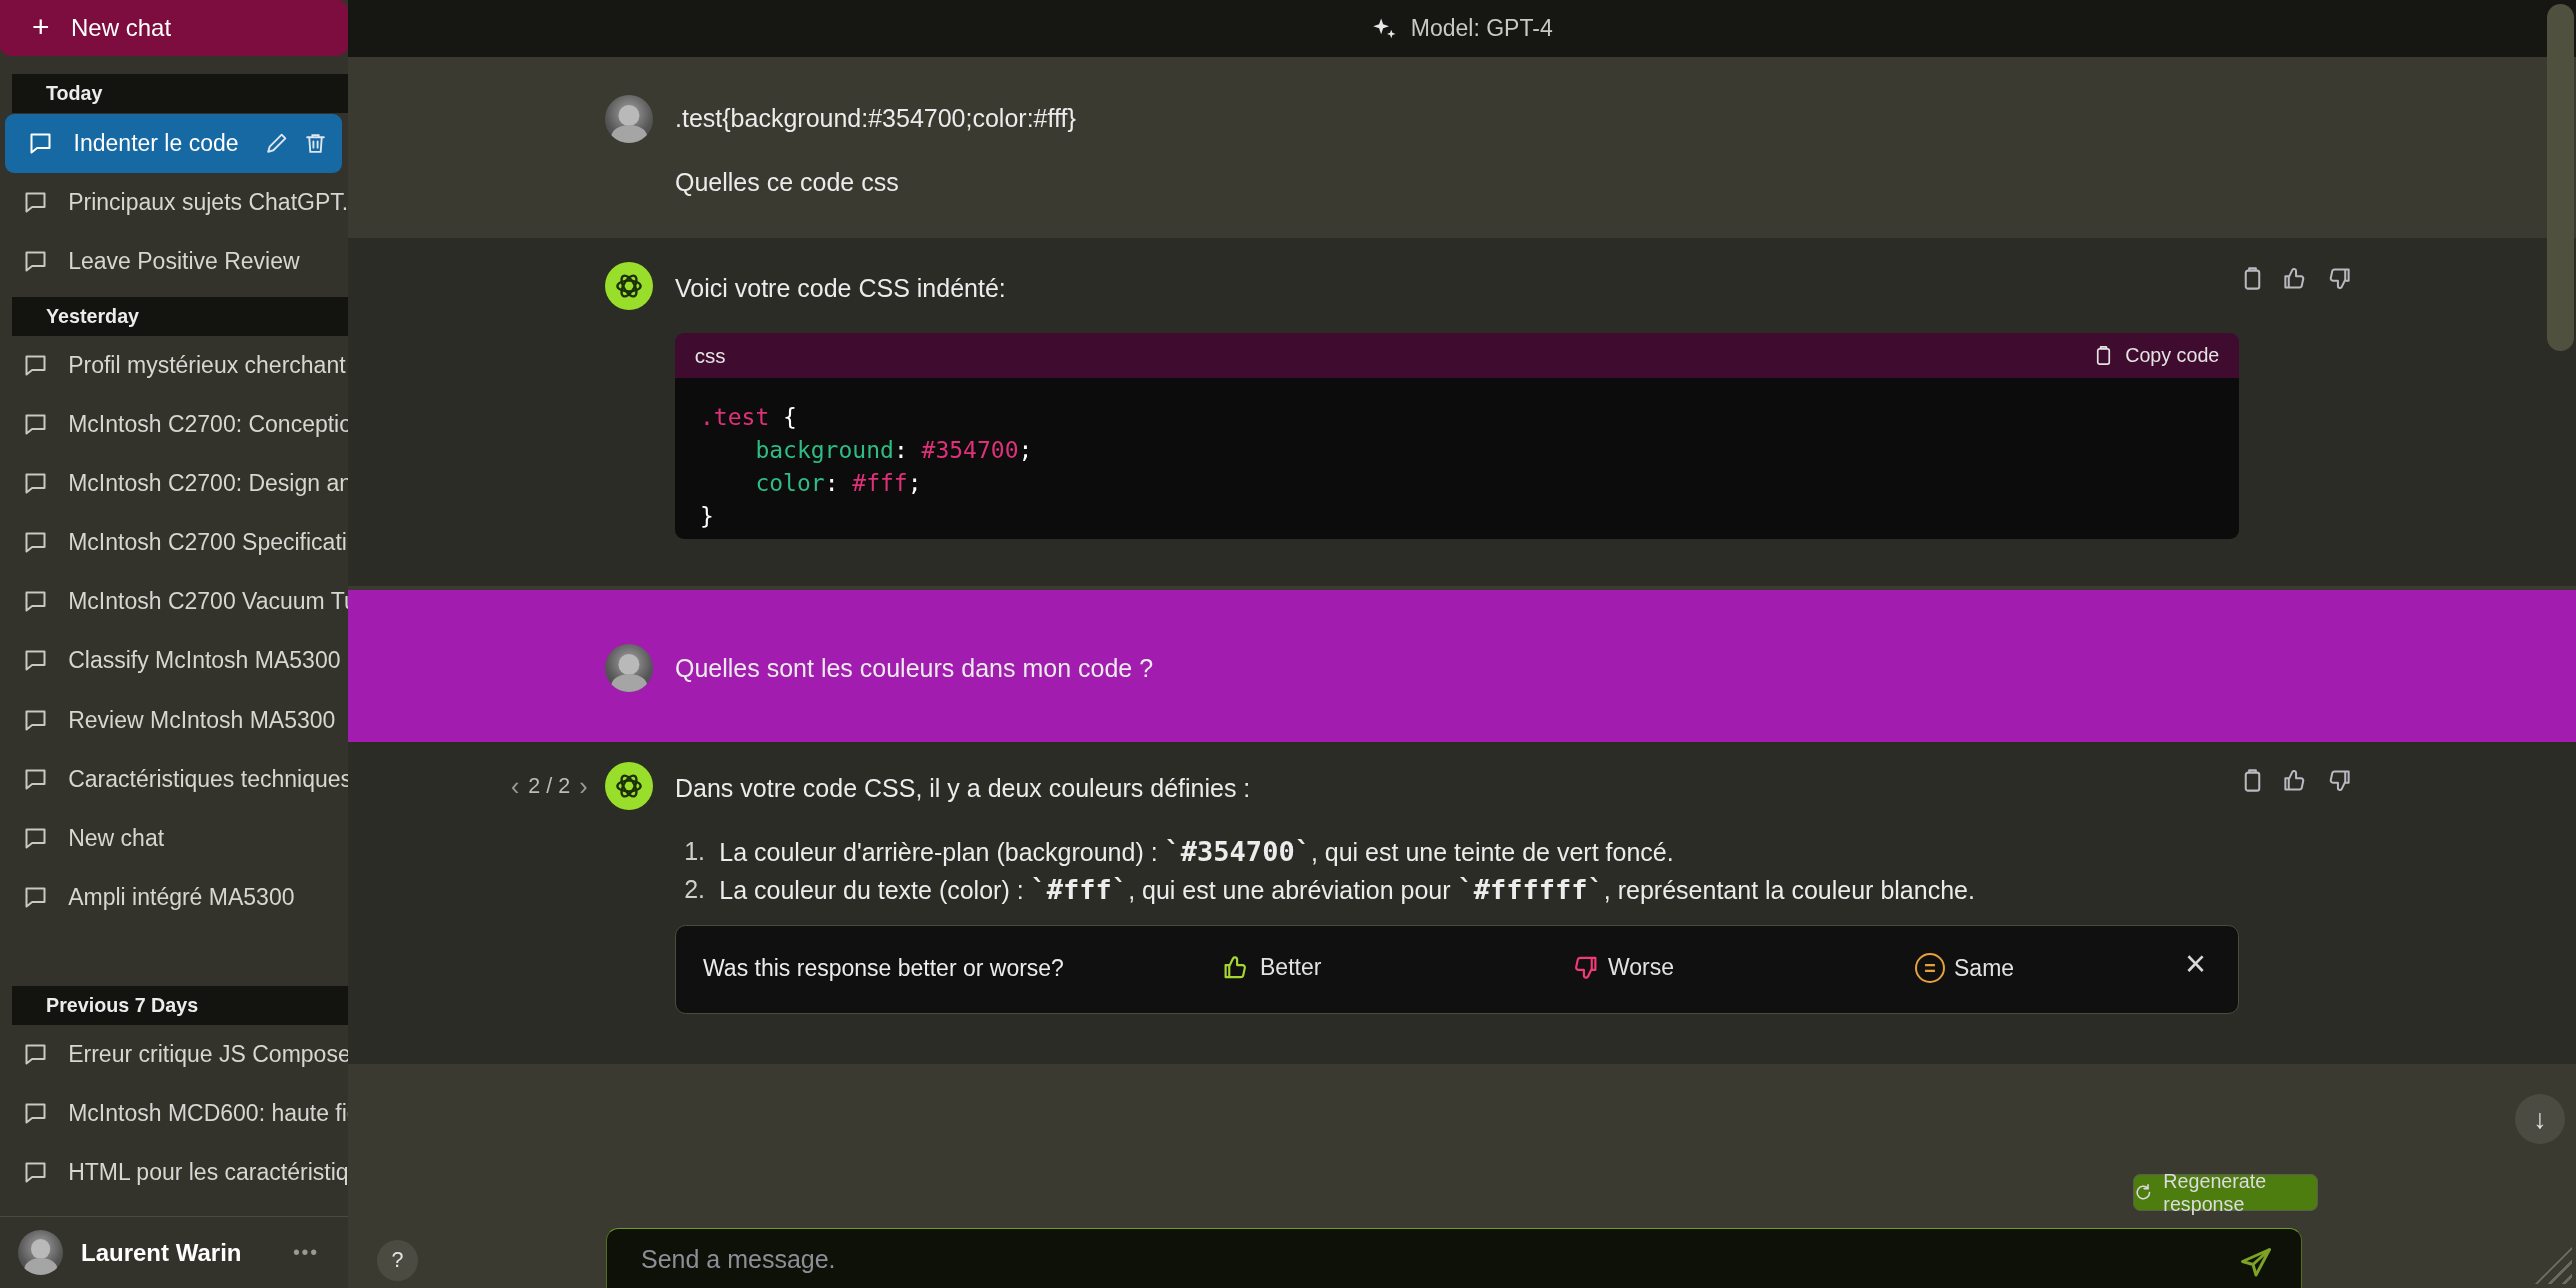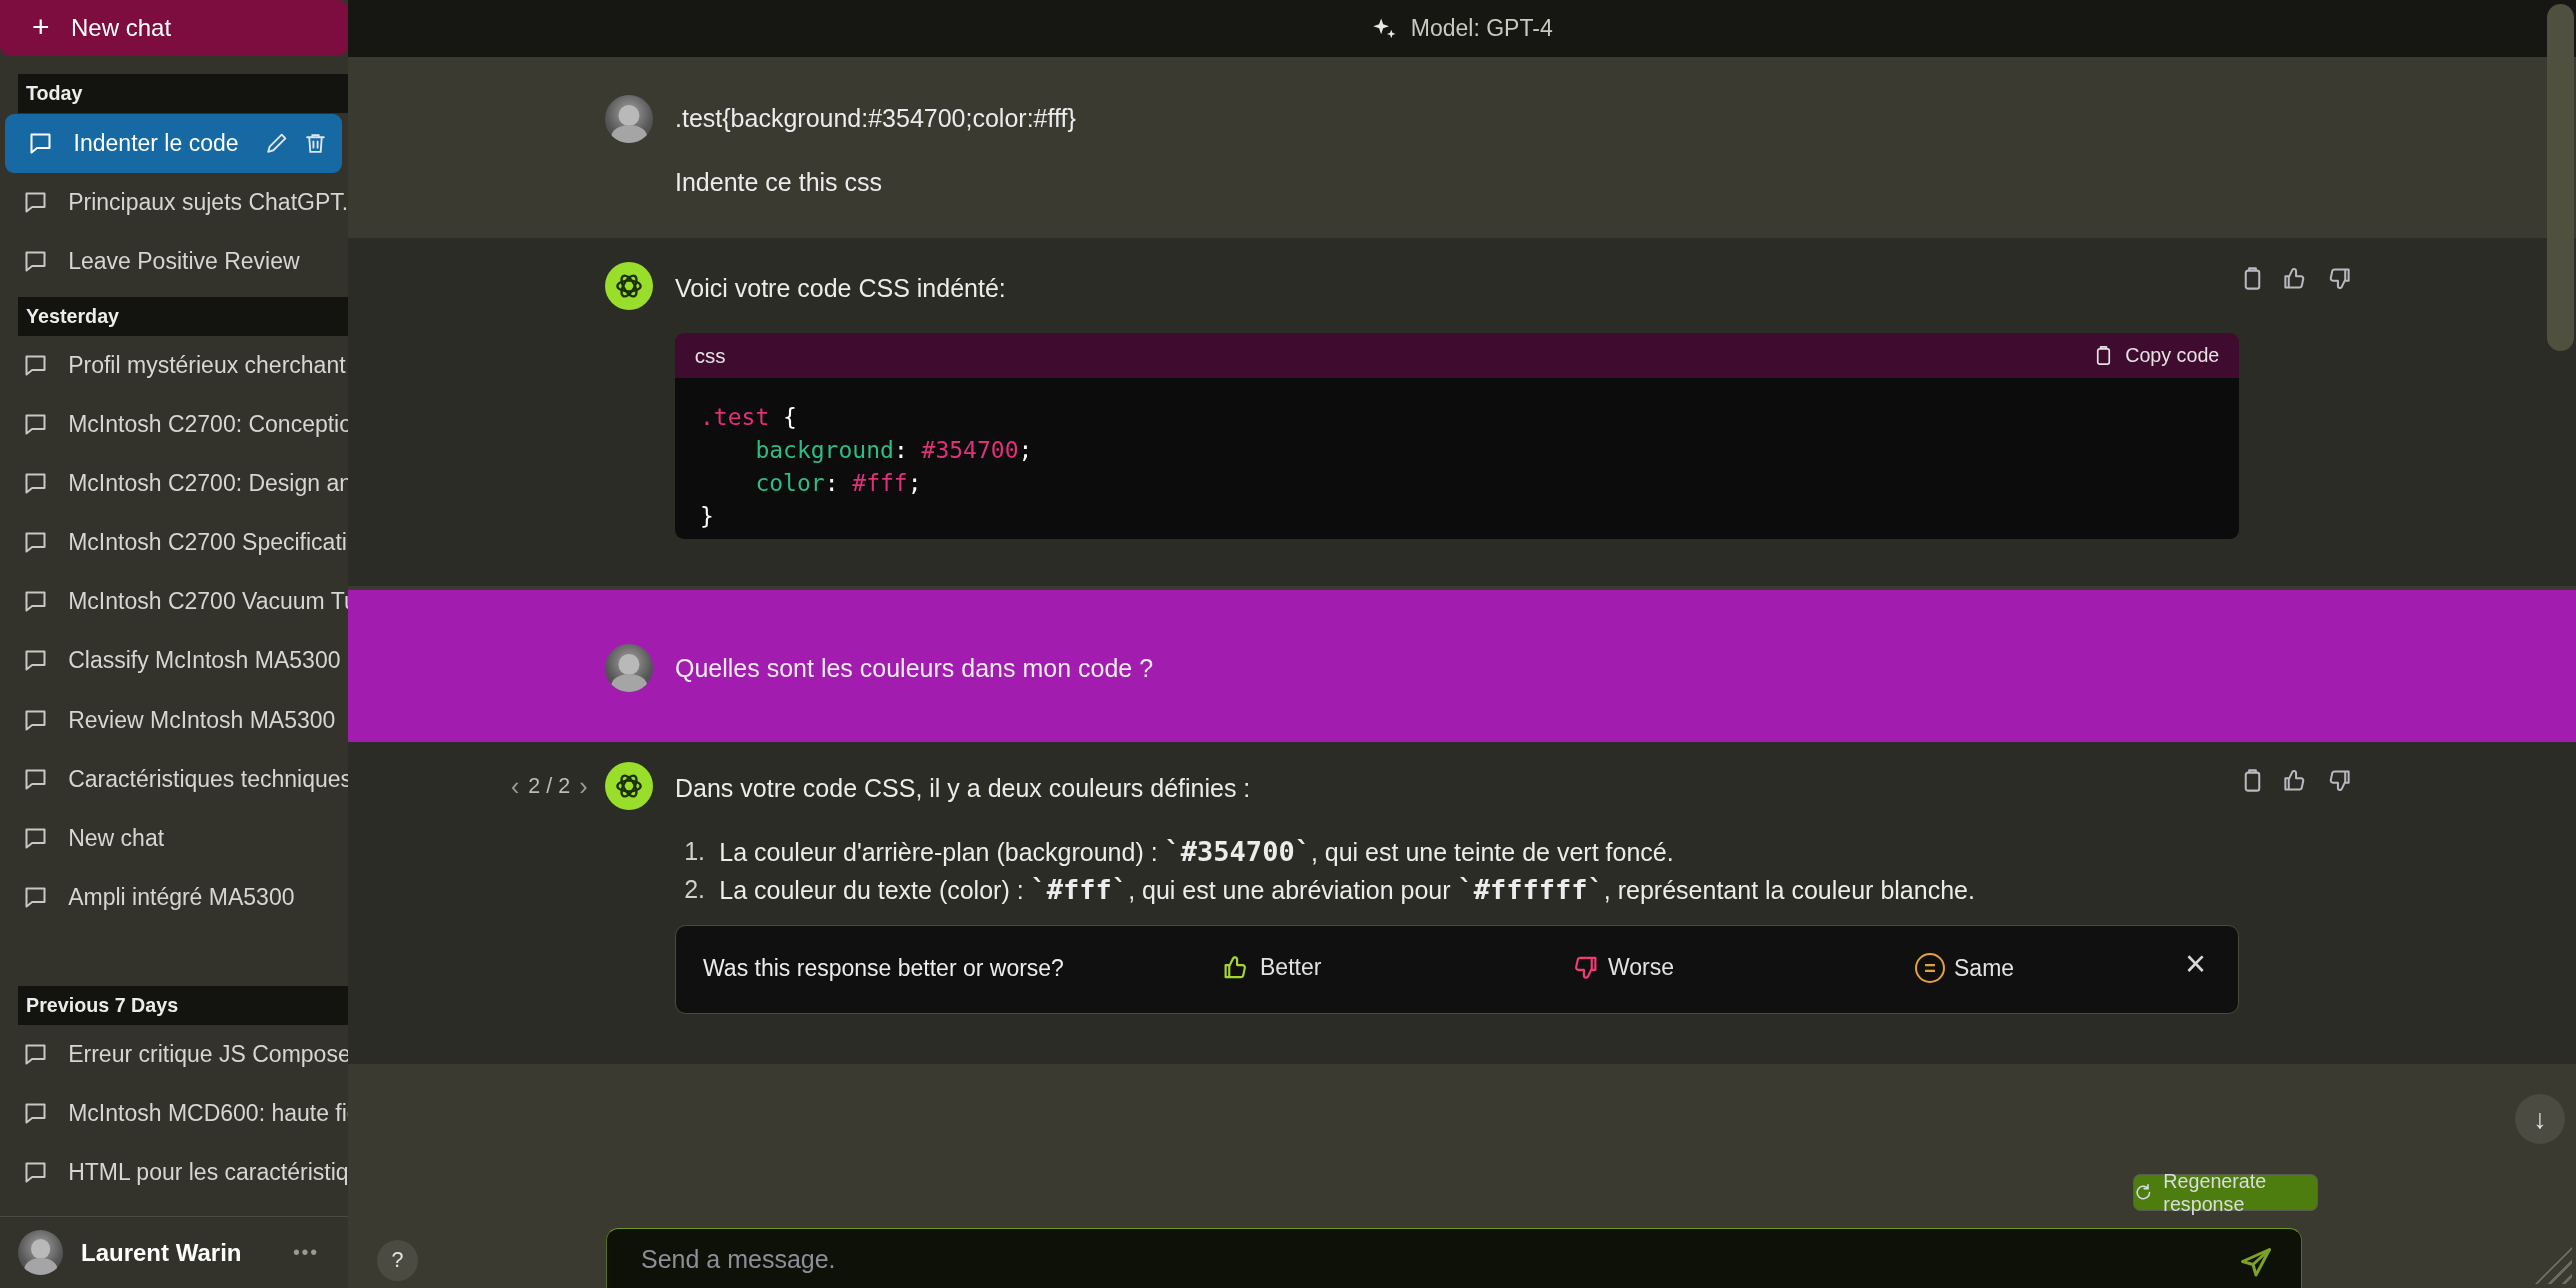--- a/index.html
+++ b/index.html
@@ -5,22 +5,22 @@
   * { margin:0; padding:0; box-sizing:border-box; }
   html,body { width:2576px; height:1288px; overflow:hidden; background:#3a3a31;
     font-family:"Liberation Sans", sans-serif; }
 
   
   #sidebar { position:absolute; left:0; top:0; width:348px; height:1288px; background:#33332b; }
   .new-chat { position:absolute; left:0; top:0; width:348px; height:56px; background:#7d0d3f;
     border-radius:0 10.7px 10.7px 10.7px; display:flex; align-items:center; gap:21.5px; padding-left:32px;
     color:#fff; font-size:24px; cursor:pointer; }
   .plus { font-size:30px; font-weight:400; line-height:1; margin-top:-2.7px; }
-  .sb-section { position:absolute; left:18px; width:348px; height:39px; background:#131310;
-    display:flex; align-items:center; padding-left:8px; color:#ececec; font-size:19.7px; font-weight:bold; }
+  .sb-section { position:absolute; left:12px; width:348px; height:39px; background:#131310;
+    display:flex; align-items:center; padding-left:34px; color:#ececec; font-size:19.7px; font-weight:bold; }
   .sb-item { position:absolute; left:0; width:348px; height:59px; display:flex; align-items:center;
     gap:19.7px; padding-left:21.5px; color:#d6d6d2; font-size:23px; cursor:pointer; white-space:nowrap; overflow:hidden; }
   .sb-item.selected { left:5.4px; width:337px; background:#1669a3; border-radius:9px; color:#fff; }
   .sb-item .lbl { overflow:hidden; text-overflow:clip; white-space:nowrap; flex:1; }
   .sb-item .tools { display:flex; gap:14.3px; margin-right:14.3px; }
   .bub { flex:0 0 auto; }
   #account { position:absolute; left:0; top:1216px; width:348px; height:72px; border-top:0.9px solid #4a4a40;
     display:flex; align-items:center; gap:18px; padding-left:18px; color:#fff; font-size:24px; font-weight:bold; cursor:pointer; }
   #account .menu { position:absolute; right:29px; color:#9a9a92; font-size:19.7px; letter-spacing:1.8px; font-weight:normal; }
   .avatar-ph { width:45px; height:45px; border-radius:50%; background:radial-gradient(circle at 50% 38%, #8d8d8d 0 18%, #565656 60%, #3e3e3e 100%); position:relative; overflow:hidden; flex:0 0 auto; }
@@ -236,21 +236,21 @@
     <svg width="27" height="27" viewBox="0 0 24 24" fill="#e8e8e8">
         <path d="M9 3l1.8 5.2L16 10l-5.2 1.8L9 17l-1.8-5.2L2 10l5.2-1.8z"></path>
         <path d="M18 13l1 2.8 2.8 1-2.8 1-1 2.8-1-2.8-2.8-1 2.8-1z"></path>
       </svg>
     <span>Model: GPT-4</span>
   </div>
 
   <div class="row" id="row-u1">
     <span class="msg-avatar avatar-ph" style="top:38px"></span>
     <div class="msg-text" style="top:47px">.test{background:#354700;color:#fff}</div>
-    <div class="msg-text" style="top:111px">Indente ce this css</div>
+    <div class="msg-text" style="top:111px">Quelles ce code css</div>
   </div>
 
   <div class="row" id="row-a1">
     <div class="gpt-logo" style="top:24px">
       <svg width="34" height="34" viewBox="0 0 38 38" fill="none" stroke="#1c2f0a" stroke-width="2.6">
         <ellipse cx="19" cy="19" rx="13" ry="6"></ellipse>
         <ellipse cx="19" cy="19" rx="13" ry="6" transform="rotate(60 19 19)"></ellipse>
         <ellipse cx="19" cy="19" rx="13" ry="6" transform="rotate(120 19 19)"></ellipse>
       </svg>
     </div>

